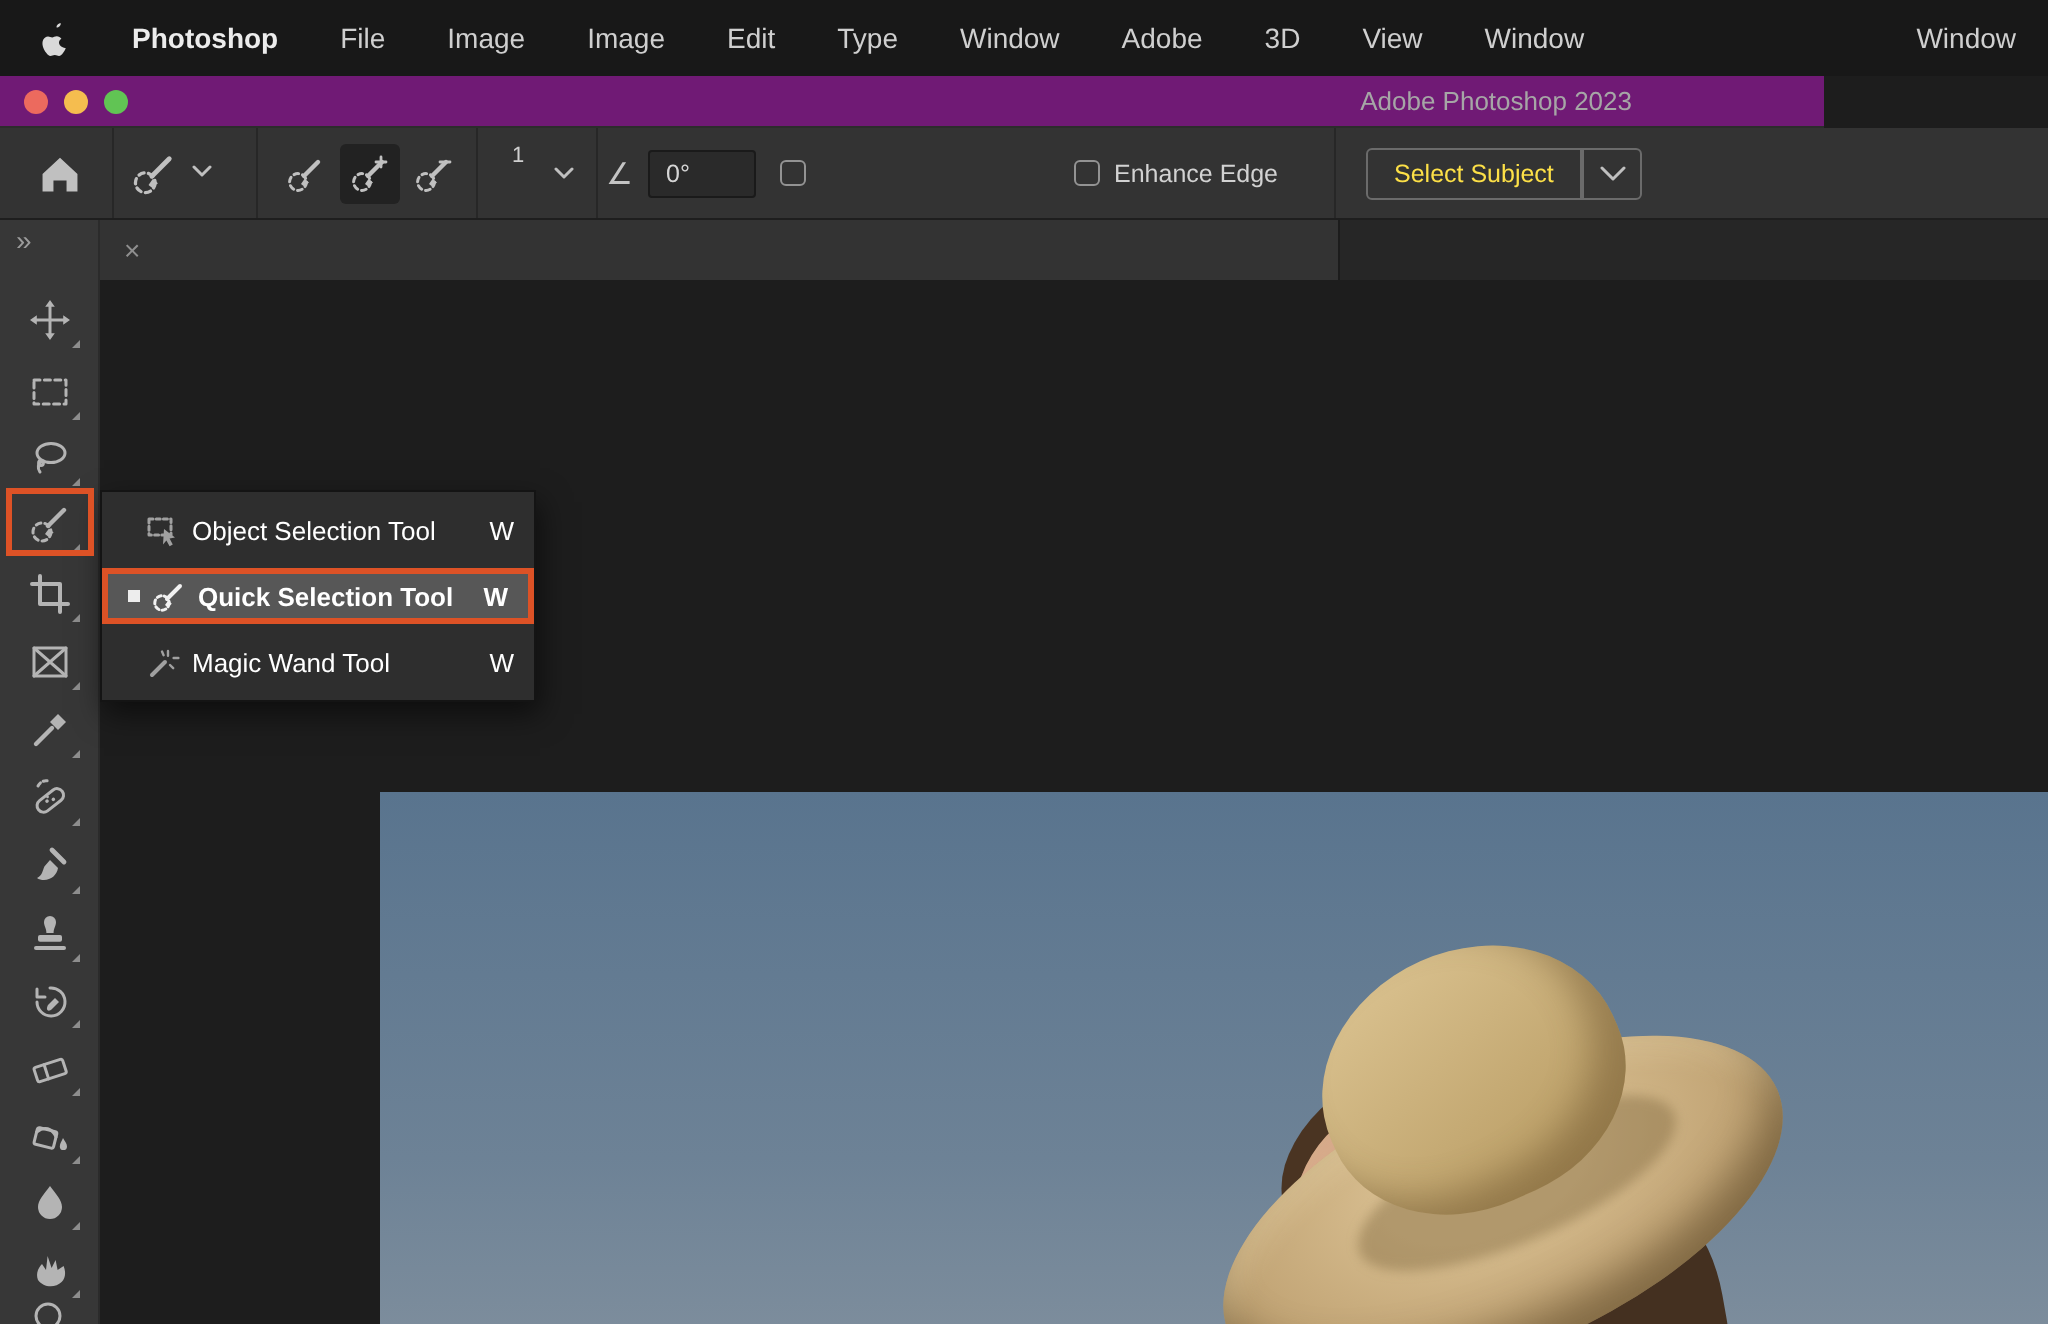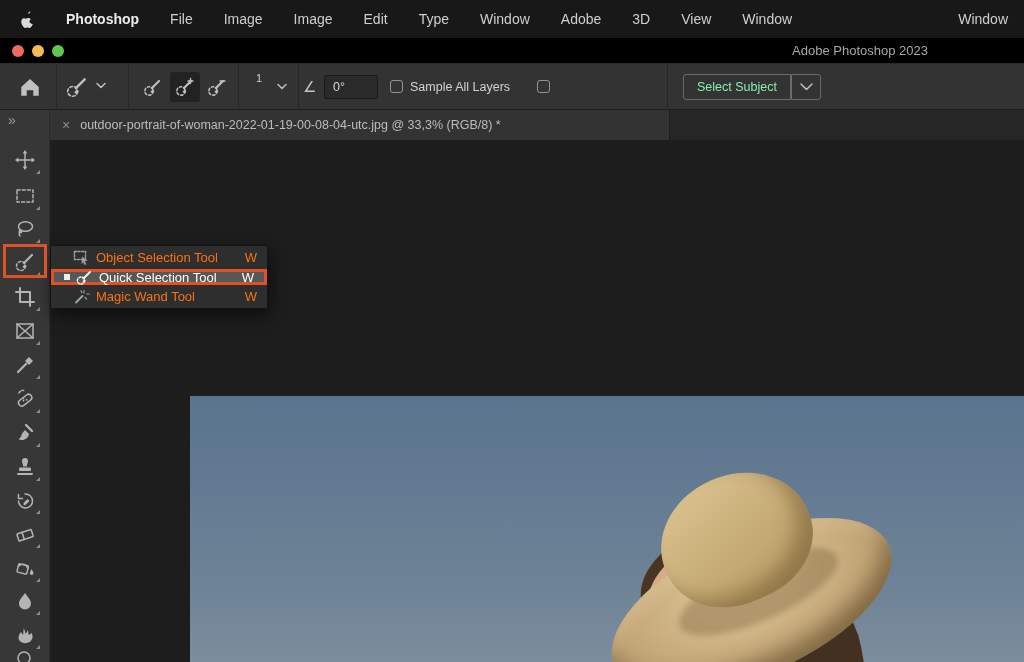--- a/index.html
+++ b/index.html
@@ -11,21 +11,21 @@
   
   .menubar{position:absolute;left:0;top:0;width:1024px;height:38px;background:#181818;
            display:flex;align-items:center;gap:31px;padding-left:20px;
            font-size:14px;color:#cfcfcf}
   .menubar .apple{display:flex;align-items:center}
   .menubar .mi{white-space:nowrap;cursor:default}
   .menubar .app-name{font-weight:700;color:#ececec}
   .menubar .win{position:absolute;right:16px;top:0;height:38px;display:flex;align-items:center}
 
   
-  .titlebar{position:absolute;left:0;top:38px;width:1024px;height:26px;background:#000000;
+  .titlebar{position:absolute;left:0;top:38px;width:912px;height:26px;background:#701a75;
             border-bottom:1px solid #2c2c2c}
   .light{position:absolute;top:7px;width:12px;height:12px;border-radius:50%}
   .light.r{left:12px;background:#ec6a5e}
   .light.y{left:32px;background:#f5bd4f}
   .light.g{left:52px;background:#61c454}
   .titlebar .wtitle{position:absolute;right:96px;top:0;height:25px;display:flex;align-items:center;
                     font-size:13px;color:#a6a6a6}
 
   
   .optionsbar{position:absolute;left:0;top:64px;width:1024px;height:46px;background:#333;
@@ -33,21 +33,21 @@
   .osep{position:absolute;top:0;width:1px;height:45px;background:#272727}
   .octl{position:absolute;display:flex;align-items:center;justify-content:center}
   .mode{width:30px;height:30px;top:8px;border-radius:3px}
   .mode.active{background:#222}
   .opt-input{position:absolute;left:324px;top:11px;width:54px;height:24px;background:#2a2a2a;
              border:1px solid #1a1a1a;border-radius:2px;color:#d6d6d6;display:flex;
              align-items:center;padding-left:8px;font-size:12.5px}
   .cbx{position:absolute;top:16px;width:13px;height:13px;border:1.5px solid #939393;border-radius:3px}
   .cblabel{position:absolute;top:0;height:45px;display:flex;align-items:center;color:#d2d2d2}
   .psbtn{position:absolute;top:10px;height:26px;border:1px solid #6b6b6b;border-radius:3px;
-         display:flex;align-items:center;padding:0 13px;color:#86efac;font-size:12.5px;background:transparent}
+         display:flex;align-items:center;padding:0 13px;color:#fde047;font-size:12.5px;background:transparent}
   .psbtn.chev{width:30px;padding:0;justify-content:center;border-radius:0 3px 3px 0;border-left:1px solid #6b6b6b}
   .psbtn.main{border-radius:3px 0 0 3px}
   .optionsbar svg{stroke:#c0c0c0;fill:none;stroke-width:1.5;stroke-linecap:round;stroke-linejoin:round}
   .optionsbar svg .f{fill:#c0c0c0;stroke:none}
   .angleglyph{position:absolute;left:303px;top:14px;font-size:15px;color:#c4c4c4}
   .dot15{position:absolute;left:246px;top:8px;width:26px;text-align:center;font-size:11px;color:#cfcfcf}
   .dot15 .dot{width:6px;height:6px;border-radius:50%;background:#cfcfcf;margin:2px auto 3px}
 
   
   .tabbar{position:absolute;left:50px;top:110px;width:974px;height:30px;background:#262626}
@@ -87,29 +87,29 @@
         box-shadow:inset 0 -16px 20px rgba(80,60,30,.5),inset 0 10px 12px rgba(255,240,200,.22)}
   .crown{position:absolute;left:86px;top:0;width:154px;height:128px;border-radius:50% 50% 46% 46%;
          background:linear-gradient(160deg,#dcc492,#b5985f);
          box-shadow:inset -12px -14px 18px rgba(100,75,40,.45)}
   .band{position:absolute;left:76px;top:92px;width:172px;height:58px;border-radius:50%;
         background:rgba(110,85,45,.35);filter:blur(3px)}
 
   
   .flyout{position:absolute;left:50px;top:245px;width:218px;background:#2e2e2e;
           border:1px solid #141414;box-shadow:2px 6px 14px rgba(0,0,0,.55);z-index:55}
-  .frow{height:23px;display:flex;align-items:center;padding:0 10px 0 6px;color:#f97316;font-size:13px;position:relative}
+  .frow{height:38px;display:flex;align-items:center;padding:0 10px 0 6px;color:#ffffff;font-size:13px;position:relative}
   .frow .gutter{width:14px;display:flex;align-items:center;justify-content:center}
   .frow .bullet{width:6px;height:6px;background:#ededed}
   .frow .ficon{width:20px;display:flex;align-items:center;justify-content:center}
   .frow svg{stroke:#a0a0a0;fill:none;stroke-width:1.5;stroke-linecap:round;stroke-linejoin:round}
   .frow svg .f{fill:#a0a0a0;stroke:none}
   .frow .lbl{margin-left:5px;white-space:nowrap}
   .frow .sc{margin-left:auto}
-  .frow.active{height:16px;background:#575757;color:#fff;font-weight:400;border:3px solid var(--orange)}
+  .frow.active{height:28px;background:#575757;color:#fff;font-weight:700;border:3px solid var(--orange)}
   .frow.active svg{stroke:#f2f2f2}
   .frow.active svg .f{fill:#f2f2f2}
 
   .tool-annotation{position:absolute;left:3px;top:244px;width:44px;height:34px;
                    border:3px solid var(--orange);z-index:60}
 </style>
 </head>
 <body>
 
 <div class="app">
@@ -196,36 +196,35 @@
       <svg width="10" height="7" viewBox="0 0 10 7">
           <path d="M1 1.5 5 5.5 9 1.5"></path>
         </svg>
     </span>
     <span class="osep" style="left:298px"></span>
 
     <span class="angleglyph">∠</span>
     <span class="opt-input">0°</span>
 
     <span class="cbx" style="left:390px"></span>
-    <span class="cblabel" style="left:410px">Sample All Layers</span>
     <span class="cbx" style="left:537px"></span>
+    <span class="cblabel" style="left:557px">Enhance Edge</span>
     <span class="osep" style="left:667px"></span>
 
     <span class="psbtn main" style="left:683px">Select Subject</span>
     <span class="psbtn chev" style="left:791px">
       <svg width="13" height="8" viewBox="0 0 13 8">
           <path d="M1 1 6.5 6.5 12 1"></path>
         </svg>
     </span>
   </div>
 
   <div class="tabbar">
     <div class="doctab">
       <span class="x">×</span>
-      <span class="t">outdoor-portrait-of-woman-2022-01-19-00-08-04-utc.jpg @ 33,3% (RGB/8) *</span>
     </div>
   </div>
 
   <div class="toolbar">
     <span class="collapse">»</span>
 
     <div class="tool" style="top:33px">
       <svg width="22" height="22" viewBox="0 0 22 22">
         <path d="M11 4v14M4 11h14"></path>
           <path class="f" d="M11 1l2.4 3.4H8.6zM11 21l2.4-3.4H8.6zM1 11l3.4-2.4v4.8zM21 11l-3.4-2.4v4.8z"></path>

